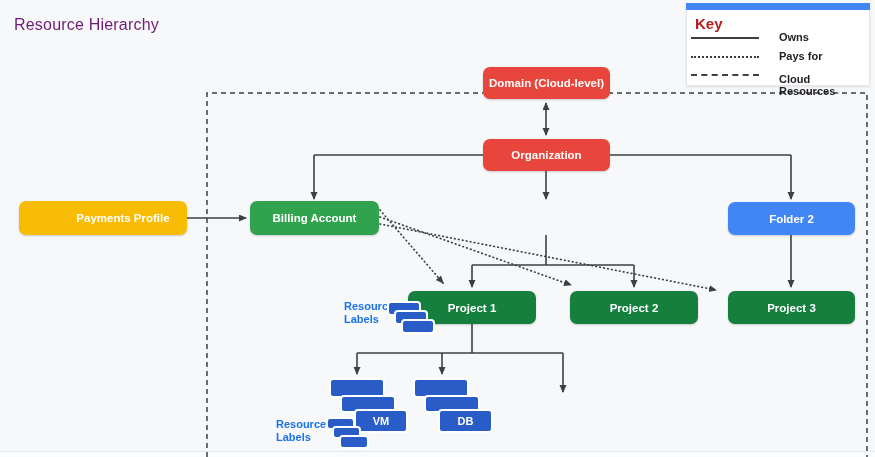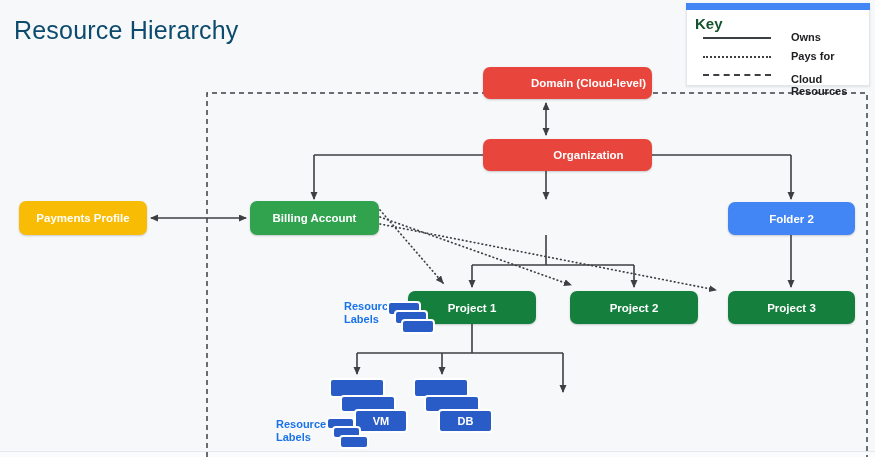--- a/index.html
+++ b/index.html
@@ -3,31 +3,31 @@
 <meta charset="utf-8">
 <style>
   html,body{margin:0;padding:0;}
   .canvas{
     position:relative; width:875px; height:457px; overflow:hidden;
     background:#f7f8fa;
     font-family:"Liberation Sans", sans-serif;
   }
   .page-title{
     position:absolute; left:14px; top:16px;
-    font-size:25px; color:#0c4a6e; font-weight:400; letter-spacing:.2px;
+    font-size:16px; color:#701a75; font-weight:400; letter-spacing:.2px;
   }
   svg.wires{position:absolute;left:0;top:0;z-index:1;}
   
   .node{
     position:absolute; z-index:2;
     display:flex; align-items:center; justify-content:center;
     border-radius:7px; color:#fff; font-weight:bold; font-size:11.5px;
     text-align:center; box-shadow:0 1px 2px rgba(60,64,67,.25);
   }
-  .red{background:#e8463c;padding-left:42px;}
+  .red{background:#e8463c;}
   .yellow{background:#f9bc05;}
   .green{background:#31a34f;}
   .folder-blue{background:#4285f4;}
   .project-blue{background:#15803d;}
   .stack-blue{background:#2a5cc8;}
   .tag{
     position:absolute; z-index:2; background:#2a5cc8;
     border:2px solid #ffffff; border-radius:4px;
     display:flex; align-items:center; justify-content:center;
     color:#fff; font-weight:bold; font-size:11px;
@@ -37,22 +37,22 @@
     position:absolute; z-index:2; color:#1a73e8; font-weight:bold;
     font-size:11px; line-height:13px;
   }
   
   .key-box{
     position:absolute; left:686px; top:3px; width:184px; height:83px;
     background:#fff; border:1px solid #e3e6ea; box-sizing:border-box; z-index:3;
     box-shadow:0 1px 2px rgba(60,64,67,.12);
   }
   .key-bar{position:absolute; left:-1px; top:-1px; width:184px; height:7px; background:#4285f4;}
-  .key-title{position:absolute; left:8px; top:11px; color:#14532d; font-weight:bold; font-size:15px;}
-  .key-row{position:absolute; left:16px; width:168px; height:14px;}
+  .key-title{position:absolute; left:8px; top:11px; color:#b91c1c; font-weight:bold; font-size:15px;}
+  .key-row{position:absolute; left:4px; width:168px; height:14px;}
   .key-sample{position:absolute; left:0; top:6px; width:68px; height:0;}
   .key-sample.solid{border-top:2px solid #3c4043;}
   .key-sample.dotted{border-top:2px dotted #3c4043;}
   .key-sample.dashed{border-top:2px dashed #3c4043;}
   .key-label{
     position:absolute; left:88px; top:0; width:78px;
     font-size:11px; font-weight:bold; color:#202124; line-height:12px;
   }
   .bottom-strip{
     position:absolute; left:0; top:451px; width:875px; height:6px;
@@ -97,21 +97,21 @@
     <path d="M472,324 V353 M357,353 H563" fill="none" stroke="#3c4043" stroke-width="1.6"></path>
     <line x1="357" y1="353" x2="357" y2="374" stroke="#3c4043" stroke-width="1.6" marker-end="url(#arr)"></line>
     <line x1="442" y1="353" x2="442" y2="374" stroke="#3c4043" stroke-width="1.6" marker-end="url(#arr)"></line>
     <line x1="563" y1="353" x2="563" y2="392" stroke="#3c4043" stroke-width="1.6" marker-end="url(#arr)"></line>
   </svg>
 
   <div class="node red" style="left:483px;top:67px;width:127px;height:32px;">Domain (Cloud-level)</div>
 
   <div class="node red" style="left:483px;top:139px;width:127px;height:32px;">Organization</div>
 
-  <div class="node yellow" style="left:19px;top:201px;width:128px;height:34px;">Payments Profile</div>
+  <div class="node yellow" style="left:19px;top:201px;width:128px;height:34px;padding-left:40px;">Payments Profile</div>
 
   <div class="node green" style="left:250px;top:201px;width:129px;height:34px;">Billing Account</div>
 
 
   <div class="node folder-blue" style="left:728px;top:202px;width:127px;height:33px;">Folder 2</div>
 
   <div class="node project-blue" style="left:408px;top:291px;width:128px;height:33px;">Project 1</div>
 
   <div class="node project-blue" style="left:570px;top:291px;width:128px;height:33px;">Project 2</div>
 

